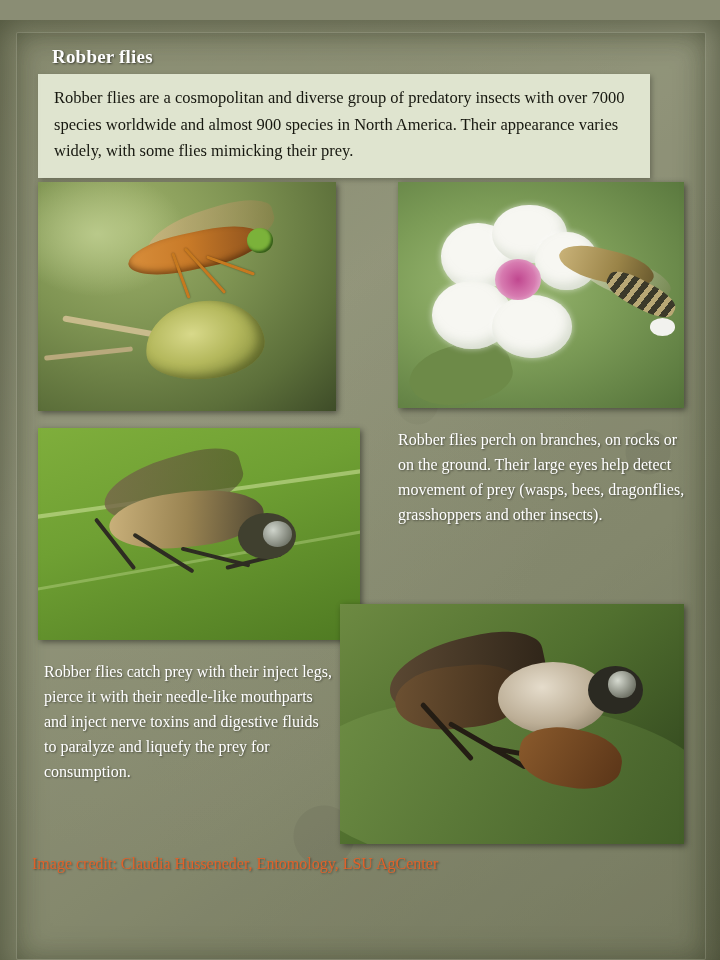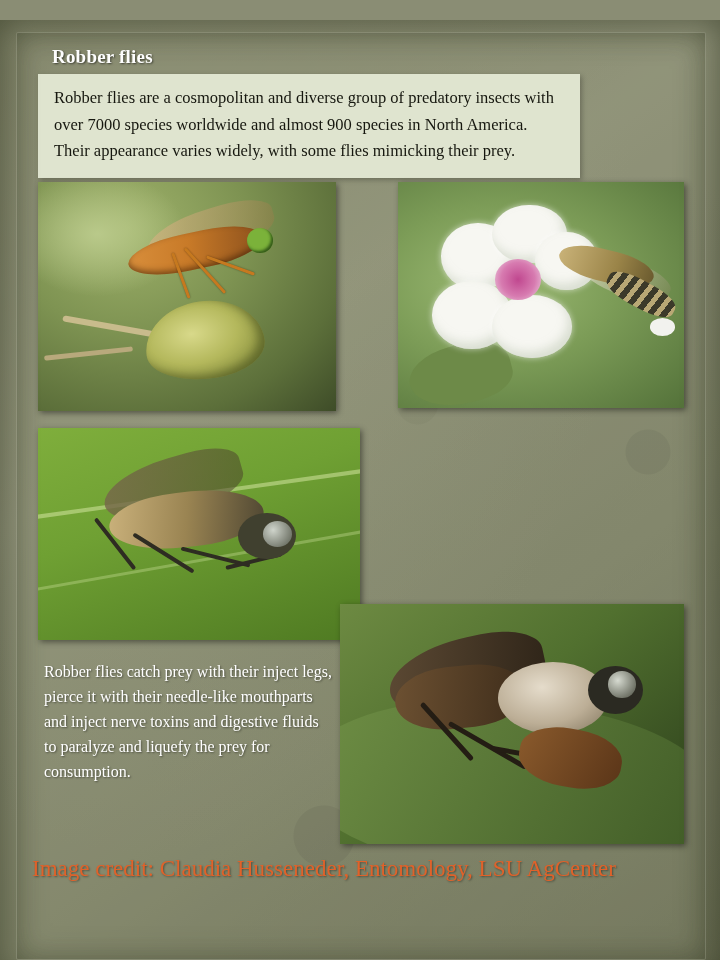--- a/index.html
+++ b/index.html
@@ -56,21 +56,21 @@
     font-size: 19px;
     font-weight: bold;
     color: #ffffff;
     text-shadow: 1px 1px 2px rgba(0,0,0,0.55);
     letter-spacing: 0.2px;
   }
   .intro-box {
     position: absolute;
     left: 38px;
     top: 54px;
-    width: 542px;
+    width: 612px;
     box-sizing: border-box;
     padding: 11px 16px 13px 16px;
     background: #dfe4cf;
     color: #16170f;
     font-size: 16.5px;
     line-height: 1.62;
     box-shadow: 2px 2px 5px rgba(0,0,0,0.25);
   }
   .photo {
     position: absolute;
@@ -183,21 +183,21 @@
     width: 656px;
   }
   .footer .line {
     color: #ffffff;
     font-size: 17px;
     line-height: 1.45;
     text-shadow: 1px 1px 2px rgba(0,0,0,0.5);
   }
   .footer .credit {
     color: #e0622a;
-    font-size: 23px;
+    font-size: 16px;
     line-height: 1.5;
     text-shadow: 1px 1px 2px rgba(0,0,0,0.4);
   }
   .edge {
     position: absolute;
     inset: 0;
     pointer-events: none;
     box-shadow: inset 0 0 34px rgba(35,40,20,0.55);
   }
 </style>
@@ -262,20 +262,21 @@
     <div class="abdomen"></div>
     <div class="thorax"></div>
     <div class="leg l3"></div>
     <div class="leg l1"></div>
     <div class="leg l2"></div>
     <div class="prey"></div>
     <div class="head"></div>
     <div class="eye"></div>
   </div>
 
+  <div class="caption" id="caption-perch">Robber  flies perch on branches, on rocks or on the ground. Their large eyes help detect movement of prey (wasps, bees, dragonflies, grasshoppers and other insects).</div>
   <div class="caption" id="caption-prey">Robber flies catch prey with their inject legs, pierce it with their needle-like mouthparts and inject nerve toxins and digestive fluids to paralyze and liquefy the prey for consumption.</div>
 
   <div class="footer">
     <div class="credit">Image credit: Claudia Husseneder,  Entomology,  LSU AgCenter</div>
   </div>
 
   <div class="edge"></div>
 </div>
 
 </body></html>

